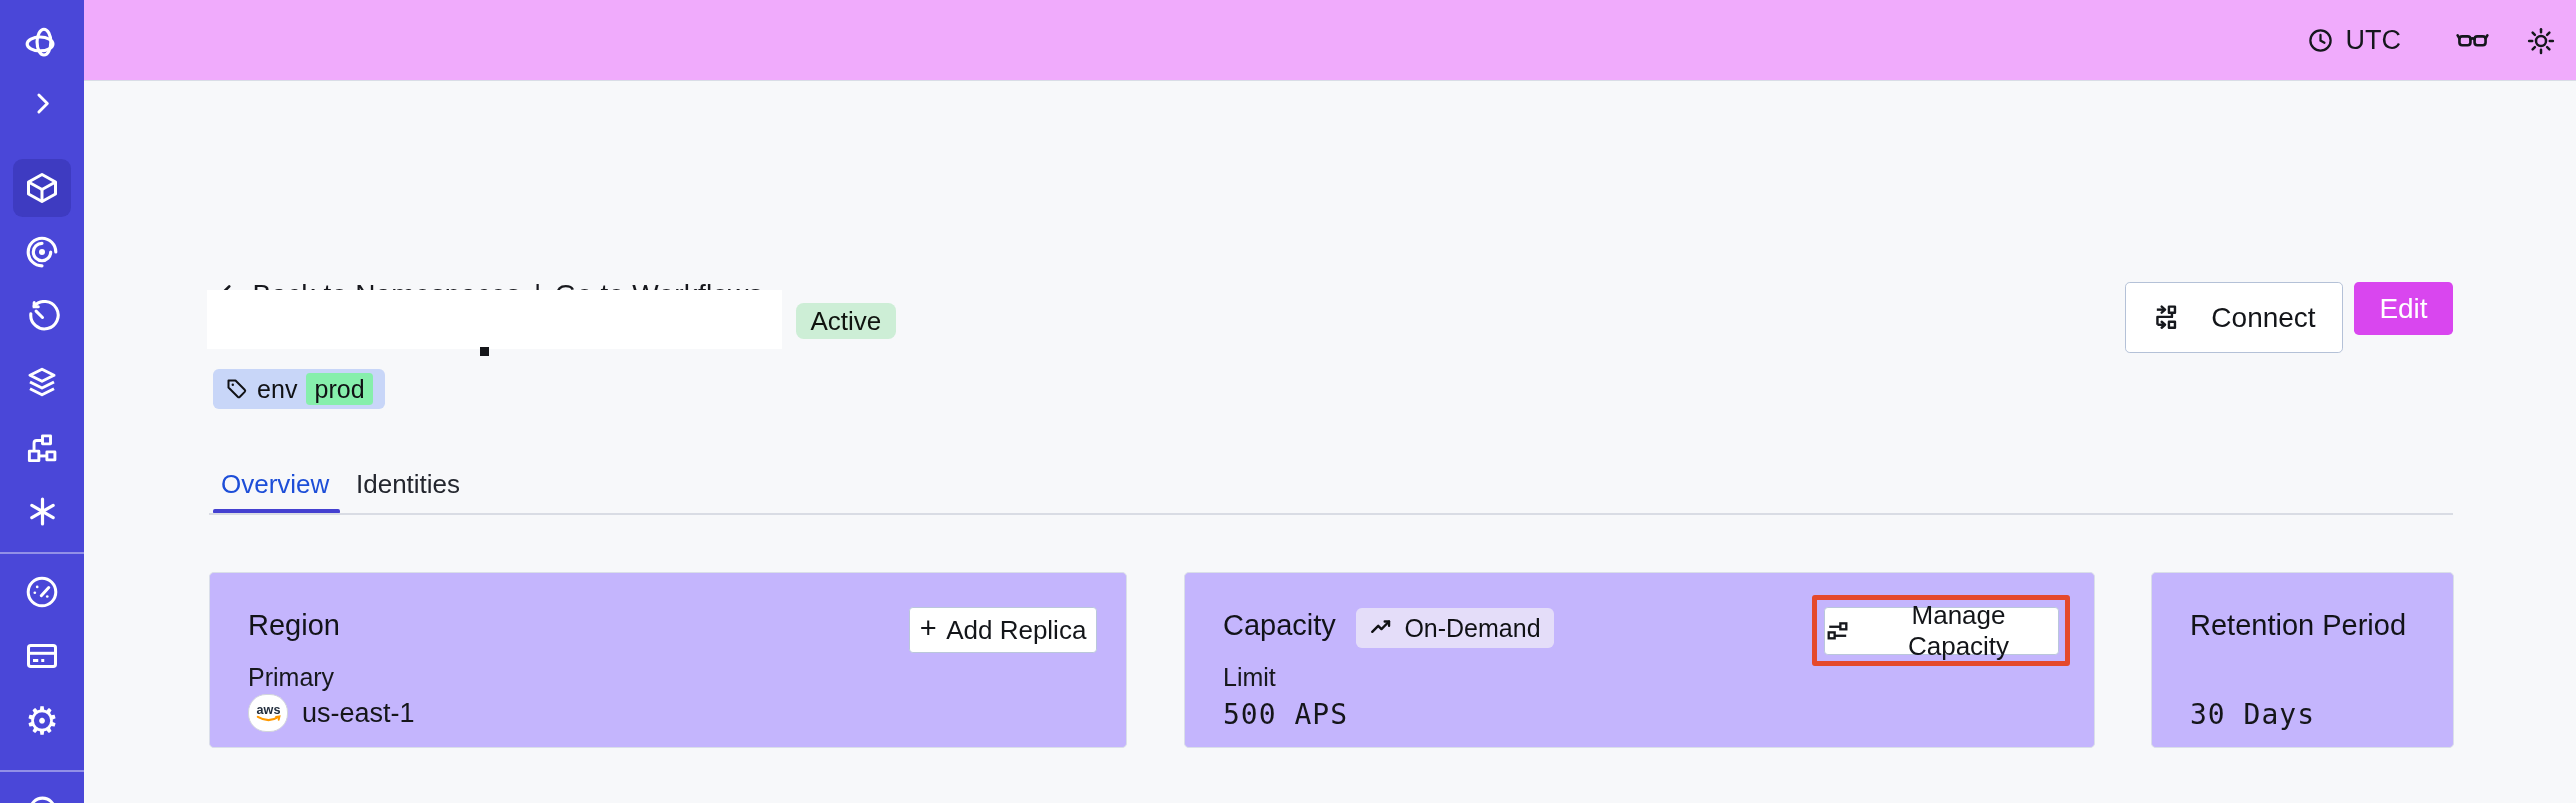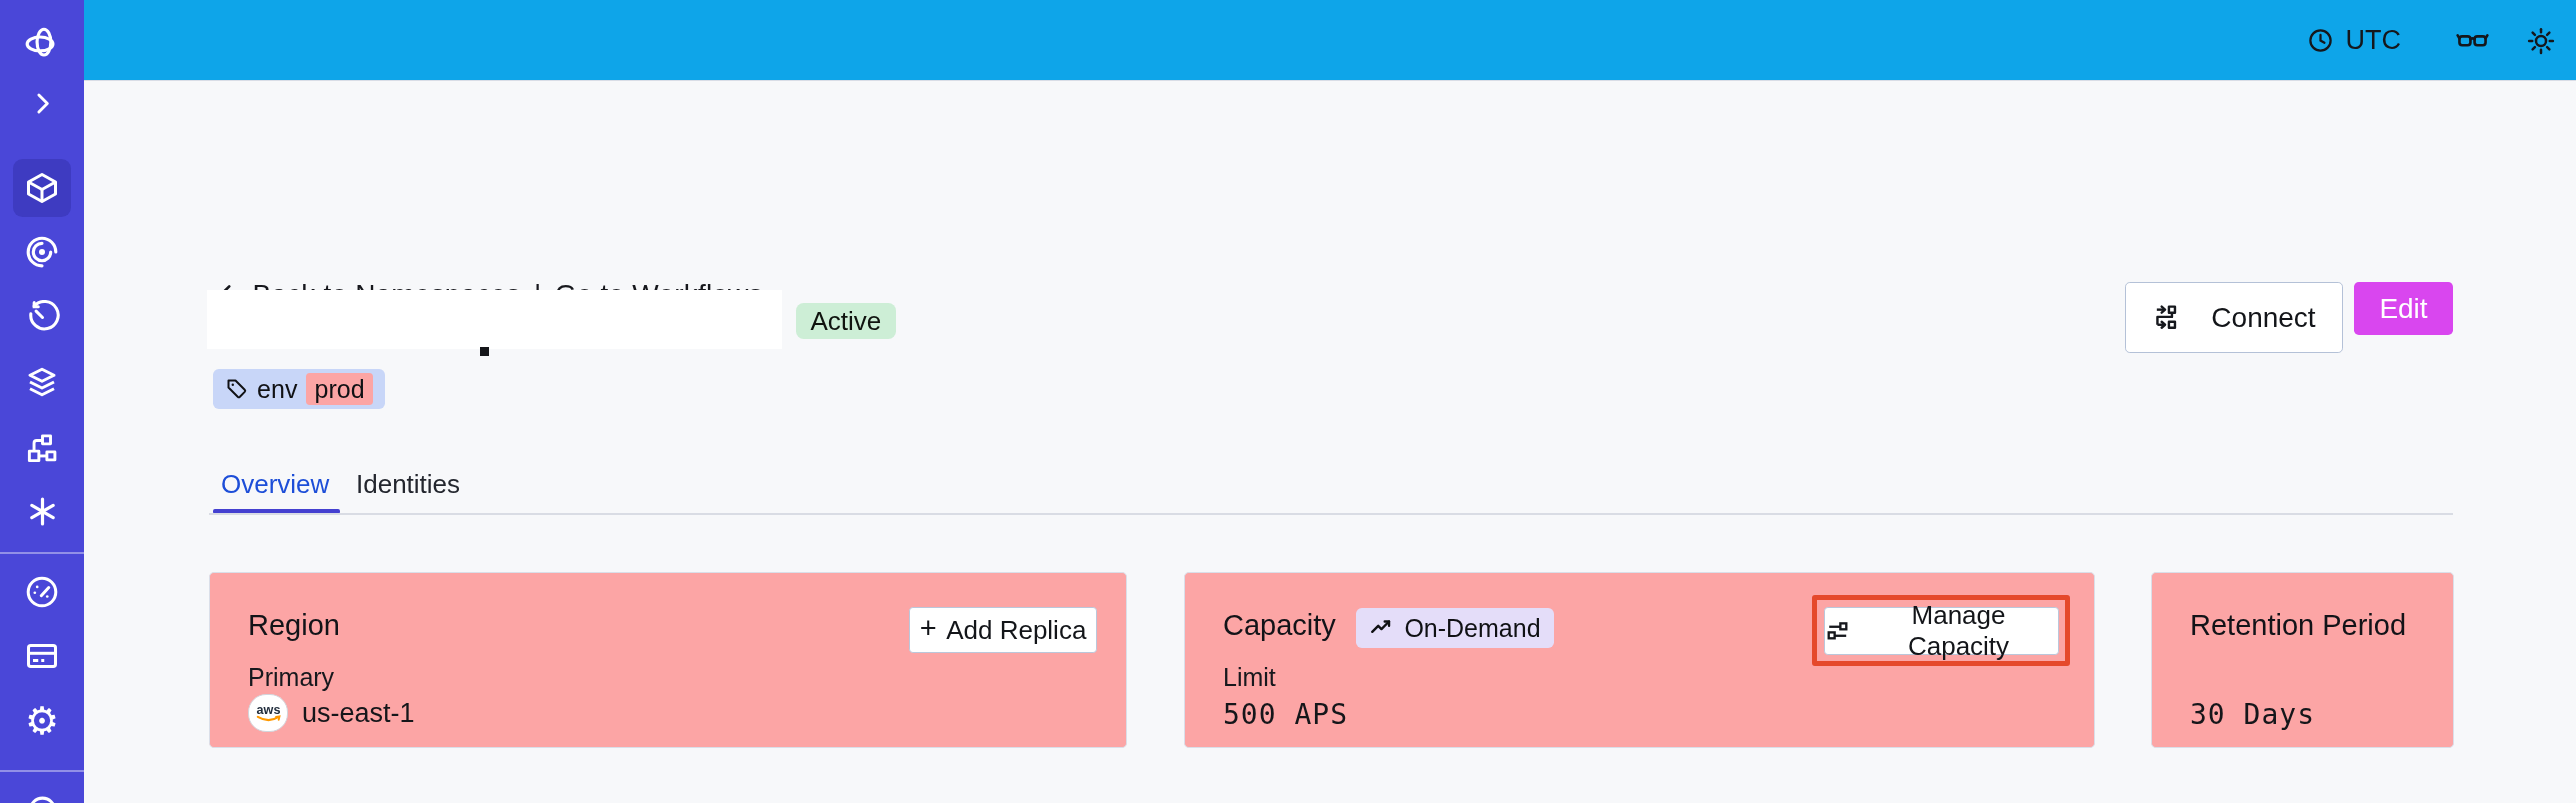--- a/index.html
+++ b/index.html
@@ -26,21 +26,21 @@
   }
   .side-divider {
     position:absolute; left:0; width:84px; height:1.9px;
     background:rgba(255,255,255,0.4);
   }
   .gear-glyph { color:#fff; font-size:38px; line-height:38px; font-family:"DejaVu Sans",sans-serif; }
 
   
   .topbar {
     position:absolute; left:84px; top:0; width:2492px; height:81px;
-    background:#0ea5e9; border-bottom:1.9px solid #d9dde6;
+    background:#f0abfc; border-bottom:1.9px solid #d9dde6;
   }
   .tz {
     position:absolute; left:2223px; top:0; height:81px;
     display:flex; align-items:center; gap:11.5px; cursor:pointer;
   }
   .tz-label { font-size:27px; color:#15171c; }
   .top-icon { position:absolute; top:0; height:81px; display:flex; align-items:center; cursor:pointer; }
 
   
   .content { position:absolute; left:84px; top:82px; width:2492px; height:721px;padding-left:12px; }
@@ -64,21 +64,21 @@
     display:inline-flex; align-items:center; padding:0 14.4px; font-size:26px;
   }
 
   .tag-pill {
     position:absolute; left:129px; top:287px; height:40px;
     background:#c8d6f8; border-radius:5.8px;
     display:inline-flex; align-items:center; gap:8.6px; padding:0 11.5px; cursor:default;
   }
   .tag-key { font-size:25px; color:#101114; }
   .tag-chip {
-    background:#fca5a5; border-radius:3.8px; padding:1.9px 8.6px; font-size:25px; color:#101114;
+    background:#86efac; border-radius:3.8px; padding:1.9px 8.6px; font-size:25px; color:#101114;
   }
 
   .btn-connect {
     position:absolute; left:2041px; top:200px; width:218px; height:71px;
     background:#fff; border:1.9px solid #b4c1d7; border-radius:4.8px;
     display:flex; align-items:center; justify-content:center; gap:30px;
     font-size:28px; color:#131519; cursor:pointer;
   }
   .btn-edit {
     position:absolute; left:2270px; top:200px; width:99px; height:53px;
@@ -93,21 +93,21 @@
   .tab-identities { left:272px; color:#23262e; }
   .tab-underline {
     position:absolute; left:129px; top:427px; width:127px; height:4.8px;
     background:#4440d0; border-radius:1.9px;
   }
   .tabs-divider {
     position:absolute; left:125px; top:431px; width:2244px; height:1.9px; background:#d9dce4;
   }
 
   .card {
-    position:absolute; top:490px; height:176px; background:#fca5a5;
+    position:absolute; top:490px; height:176px; background:#c4b5fd;
     border:1.9px solid #dadfe9; border-radius:4.8px;
   }
   .card-region   { left:125px;  width:918px; }
   .card-capacity { left:1100px; width:911px; }
   .card-retention{ left:2067px; width:303px; }
 
   .card-title {
     position:absolute; left:38px; top:36px; font-size:29px; font-weight:500; color:#121318;
   }
   .card-label { position:absolute; left:38px; top:90px; font-size:25px; color:#17181d; }

